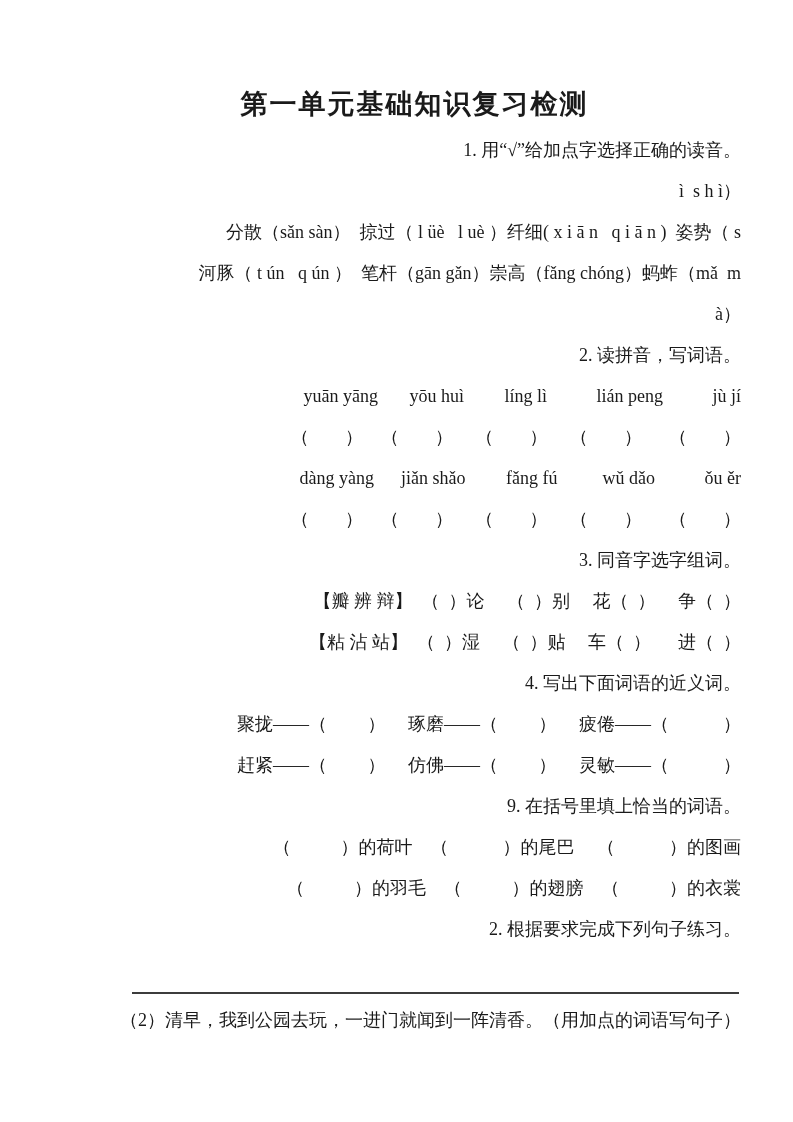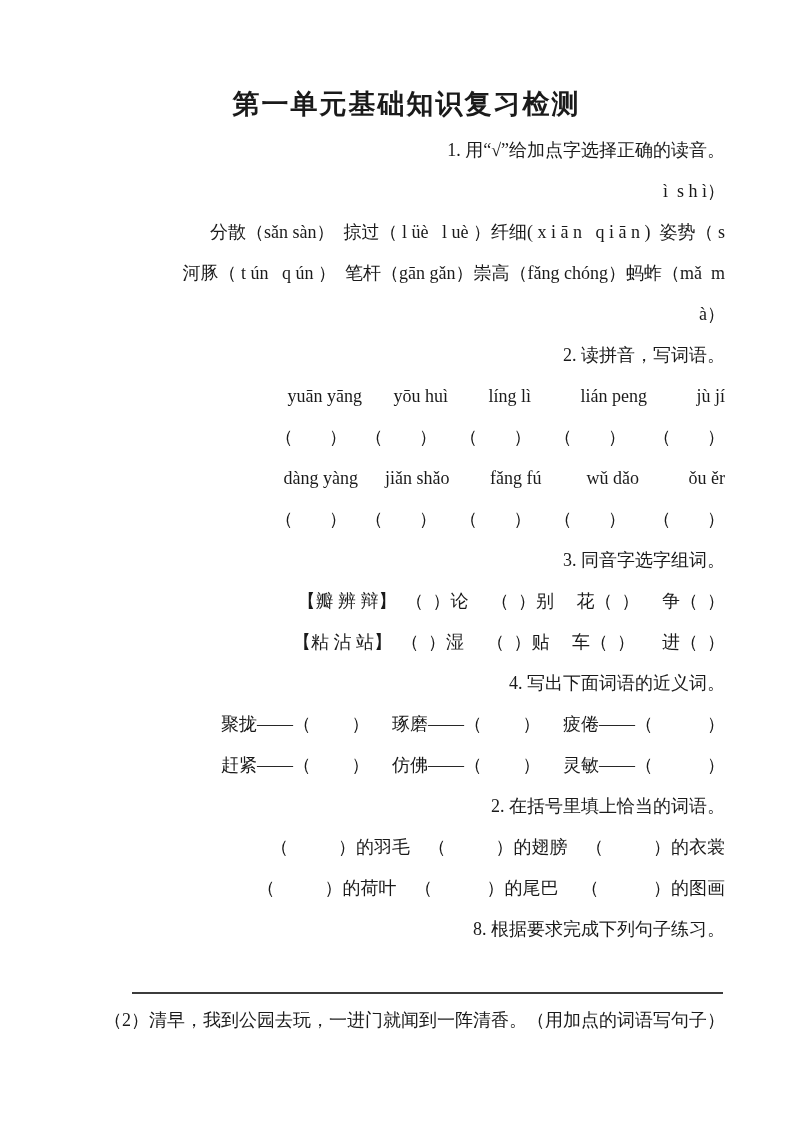--- a/index.html
+++ b/index.html
@@ -8,21 +8,21 @@
     width: 793px;
     height: 1122px;
     overflow: hidden;
     font-family: "Liberation Serif", "DejaVu Serif", serif;
     color: #1a1a1a;
   }
   .page {
     width: 793px;
     height: 1122px;
     background: #ffffff;
-    padding: 86px 68px 40px 88px;
+    padding: 86px 52px 40px 88px;
     overflow: hidden;
   }
   .title {
     font-family: "Liberation Sans", "DejaVu Sans", sans-serif;
     font-size: 27px;
     font-weight: 700;
     text-align: center;
     letter-spacing: 2px;
     line-height: 36px;
     margin-bottom: 8px;
@@ -74,24 +74,24 @@
     <p class="line">【粘 沾 站】  （  ）湿     （  ）贴     车（  ）      进（  ）</p>
   </section>
 
   <section>
     <p class="line">4. 写出下面词语的近义词。</p>
     <p class="line">聚拢——（         ）     琢磨——（         ）     疲倦——（            ）</p>
     <p class="line">赶紧——（         ）     仿佛——（         ）     灵敏——（            ）</p>
   </section>
 
   <section>
-    <p class="line">2. 在括号里填上恰当的词语。</p>
+    <p class="line">9. 在括号里填上恰当的词语。</p>
+    <p class="line indent-xs">（           ）的荷叶    （            ）的尾巴     （            ）的图画</p>
     <p class="line indent-xs">（           ）的羽毛    （           ）的翅膀    （           ）的衣裳</p>
-    <p class="line indent-xs">（           ）的荷叶    （            ）的尾巴     （            ）的图画</p>
   </section>
 
   <section>
-    <p class="line">8. 根据要求完成下列句子练习。</p>
+    <p class="line">2. 根据要求完成下列句子练习。</p>
     <div class="answer-rule"></div>
     <p class="line">（2）清早，我到公园去玩，一进门就闻到一阵清香。（用加点的词语写句子）</p>
   </section>
 
 </div>
 
 </body></html>

